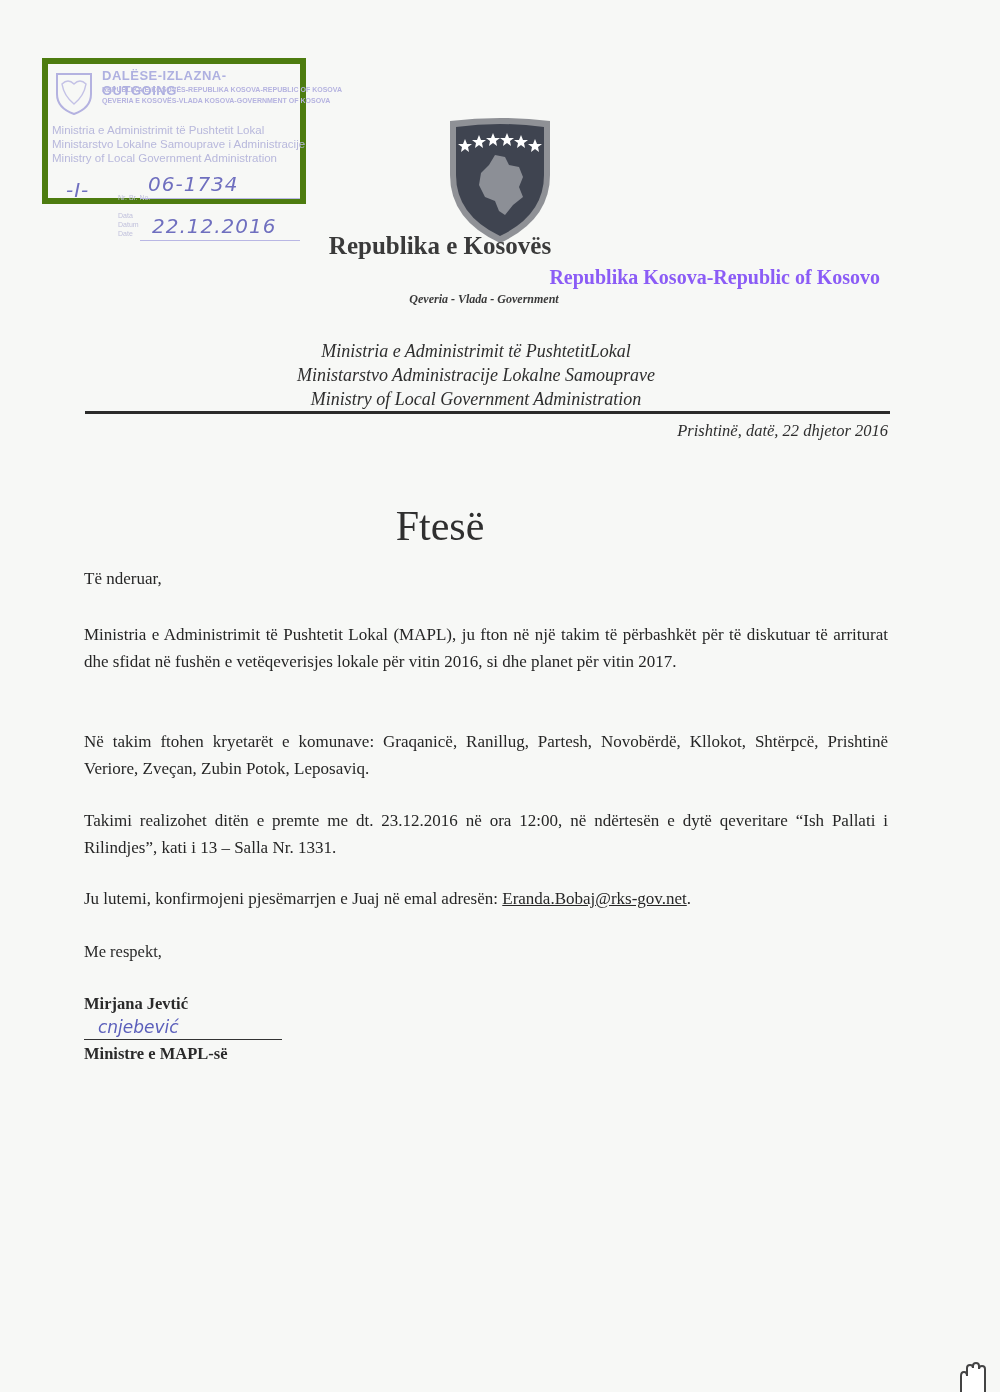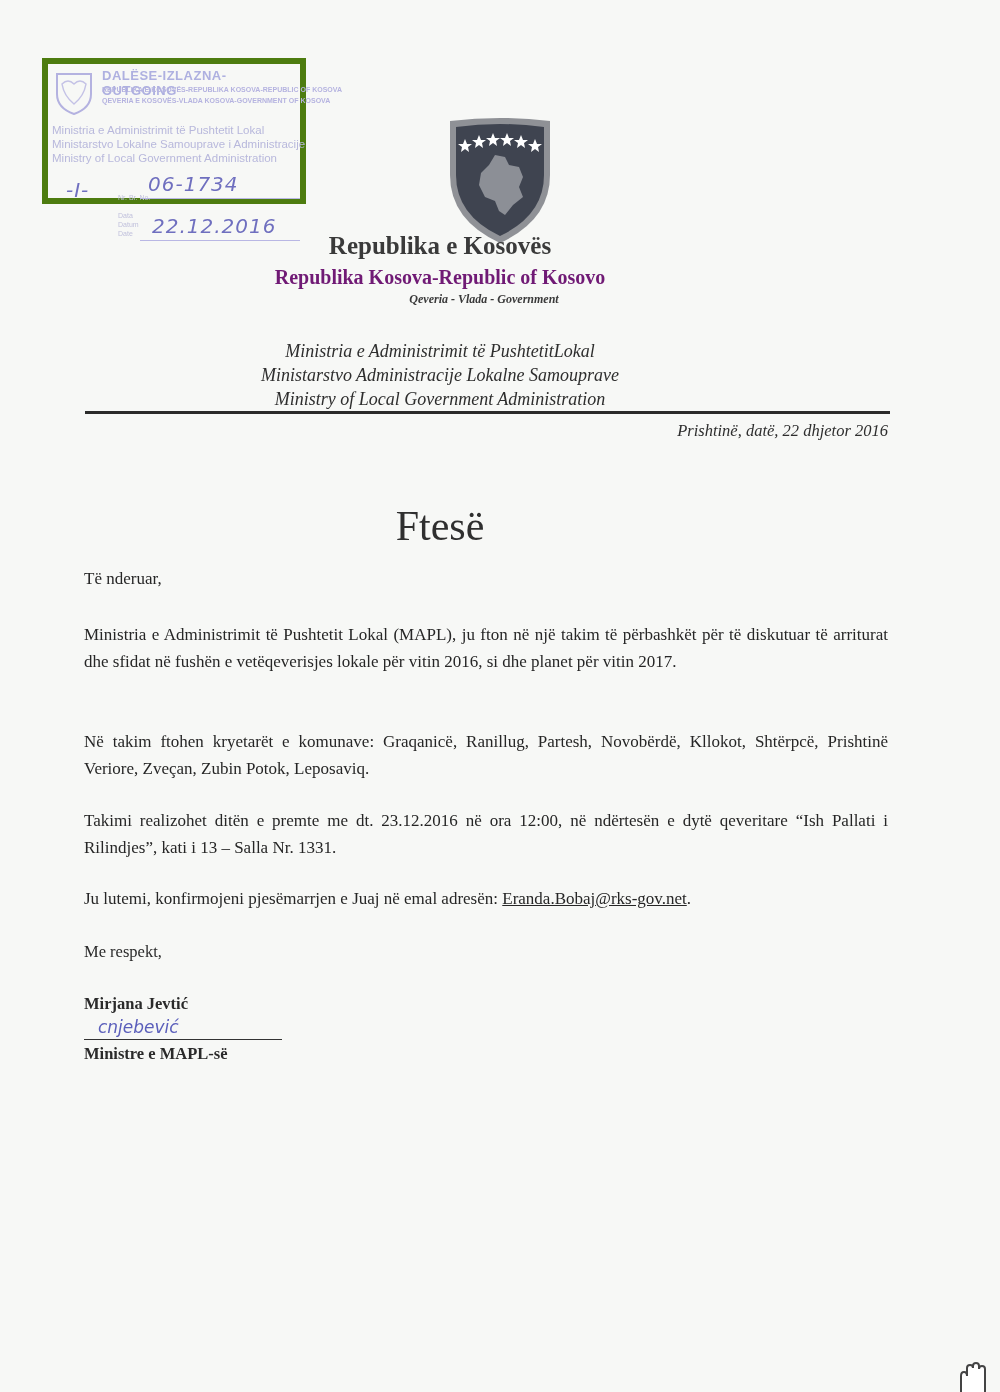--- a/index.html
+++ b/index.html
@@ -21,23 +21,23 @@
   .stamp-title { left:54px; top:4px; font-size:13px; font-weight:bold; letter-spacing:0.5px; color:#aeb0e0;}
   .stamp-line { left:54px; font-size:7px; font-weight:bold; color:#b5b3e0; white-space:nowrap; }
   .stamp-min { left:4px; font-size:11.5px; color:#b8b8dc; white-space:nowrap; }
   .stamp-lbl { font-size:7px; color:#c0c0dc; }
   .hand { font-family:"DejaVu Sans", sans-serif; font-style:italic; color:#6f6fbf; font-size:20px; letter-spacing:1px; }
   .stamp-uline { height:1px; background:#b9b7e4; }
   
   .crest { left:445px; top:115px; width:110px; height:130px; }
   .center { left:0; width:880px; text-align:center; }
   .h-rep1 { top:232px; font-size:25px; font-weight:bold; color:#3a3a3a; }
-  .h-rep2 { top:266px; font-size:20px; font-weight:bold; color:#701a75; }
+  .h-rep2 { top:266px; font-size:20px; font-weight:bold; color:#8b5cf6;text-align:right; }
   .h-gov  { top:292px; font-size:12px; font-style:italic; font-weight:bold; color:#3a3a3a;padding-left:44px; }
-  .h-min  { font-size:18px; font-style:italic; color:#2e2e2e; }
+  .h-min  { font-size:18px; font-style:italic; color:#2e2e2e;padding-left:36px; }
   .rule { left:85px; top:411px; width:805px; height:3px; background:#2b2b2b; }
   .date { right:112px; top:421px; font-size:16.5px; font-style:italic; color:#2e2e2e; }
   .title { top:502px; font-size:42px; color:#2f2f2f; }
   .body-text { left:84px; width:804px; font-size:17px; line-height:26.5px; color:#262626; text-align:justify; }
   .email { text-decoration:underline; }
   .sig { left:84px; font-size:16.5px; color:#2a2a2a; }
   .bold { font-weight:bold; }
   .sig-line { left:84px; top:1039px; width:198px; height:1px; background:#333; }
   .scribble { left:98px; top:1017px; font-size:17px; font-style:italic; color:#5b5fbb; font-family:"DejaVu Sans", sans-serif; }
   .hand-icon { left:955px; top:1360px; width:34px; height:32px; }

